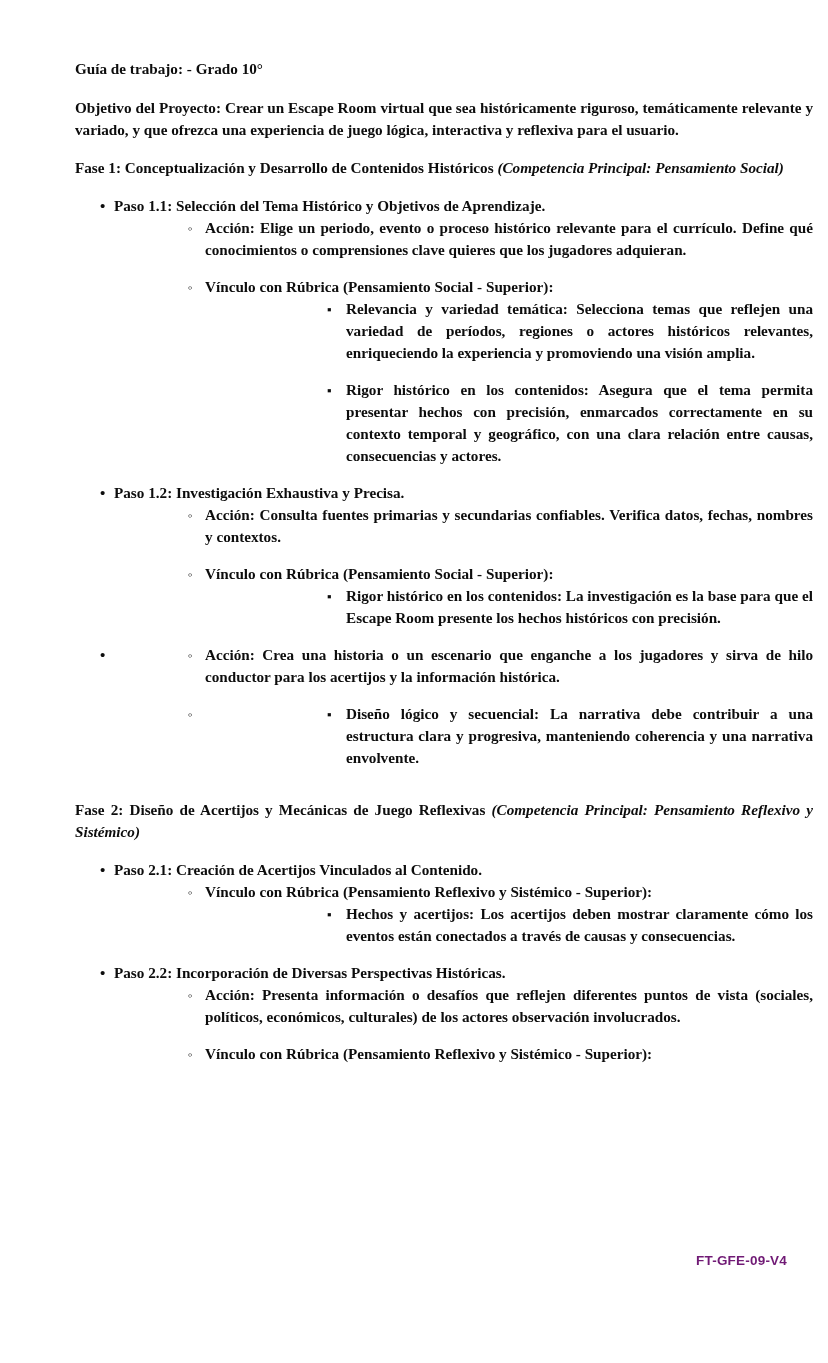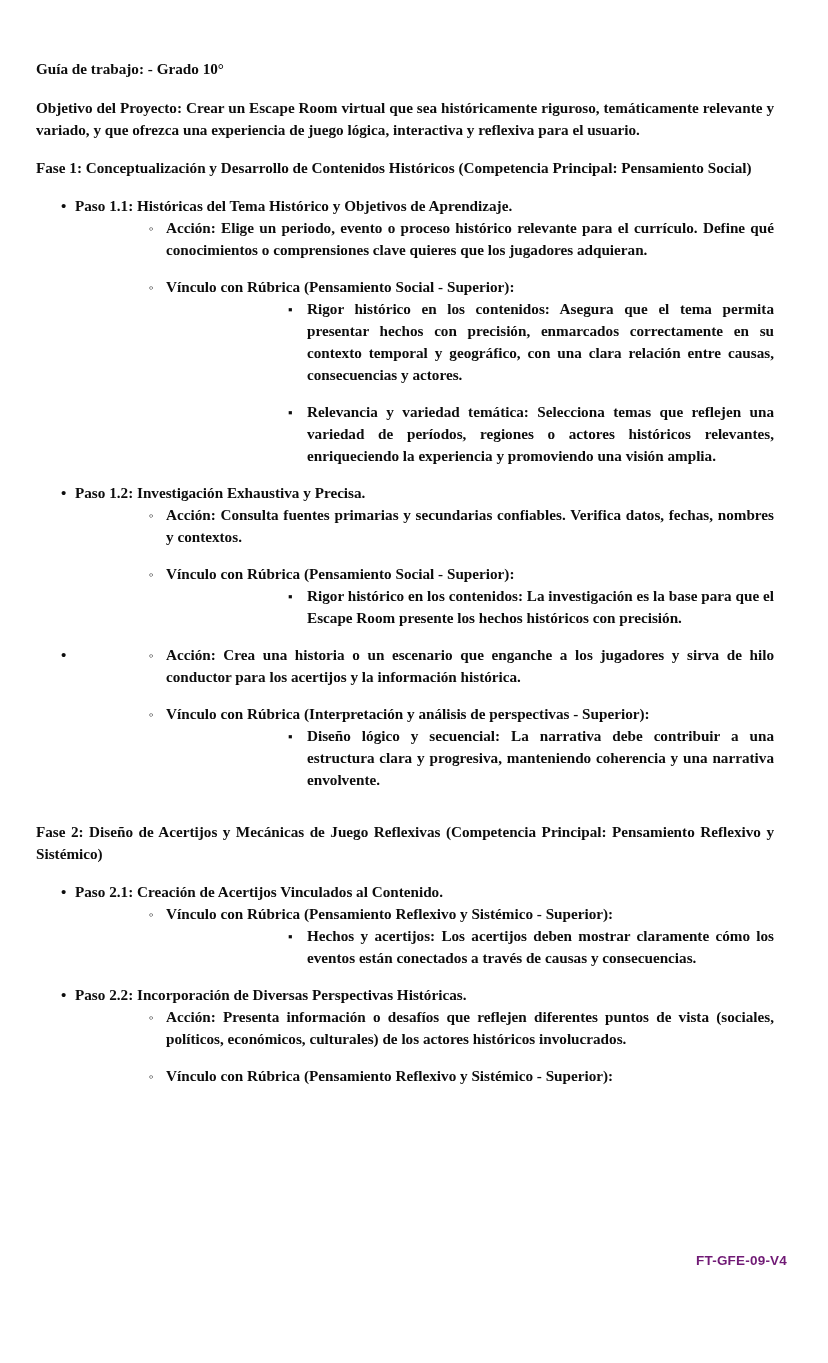--- a/index.html
+++ b/index.html
@@ -16,21 +16,21 @@
     color: #0d0d0d;
     overflow: hidden;
   }
   .page {
     position: absolute;
     left: 0;
     top: 0;
     width: 828px;
     height: 974px;
     box-sizing: border-box;
-    padding: 58px 41px 0 36px;
+    padding: 58px 41px 0 75px;
   }
   .doc {
     width: 738px;
   }
 
   
   .block {
     font-size: 15.2px;
     line-height: 22px;
     font-weight: bold;
@@ -38,20 +38,21 @@
     text-justify: inter-word;
     margin: 0 0 16px 0;
     -webkit-hyphens: none;
     hyphens: none;
   }
   .block.title {
     margin-bottom: 17px;
     text-align: left;
   }
   .block .ital {
+    font-style: italic;
     font-weight: bold;
   }
 
   
   ul.lvl {
     list-style: none;
     margin: 0;
     padding: 0;
   }
   li.item {
@@ -162,38 +163,38 @@
     <p class="block title">Guía de trabajo:  - Grado 10°</p>
 
     <p class="block">Objetivo del Proyecto: Crear un Escape Room virtual que sea históricamente riguroso, temáticamente relevante y variado, y que ofrezca una experiencia de juego lógica, interactiva y reflexiva para el usuario.</p>
 
     <p class="block"><span>Fase 1: Conceptualización y Desarrollo de Contenidos Históricos </span><span class="ital">(Competencia Principal: Pensamiento Social)</span></p>
 
     <ul class="lvl">
 
       <li class="item l1">
         <span class="bullet"></span>
-        <span class="txt">Paso 1.1: Históricas del Tema Histórico y Objetivos de Aprendizaje.</span>
+        <span class="txt">Paso 1.1: Selección del Tema Histórico y Objetivos de Aprendizaje.</span>
         <ul class="sub nest">
           <li class="item l2">
             <span class="bullet"></span>
             <span class="txt">Acción: Elige un periodo, evento o proceso histórico relevante para el currículo. Define qué conocimientos o comprensiones clave quieres que los jugadores adquieran.</span>
           </li>
           <li class="item l2">
             <span class="bullet"></span>
             <span class="txt">Vínculo con Rúbrica (Pensamiento Social - Superior):</span>
             <ul class="sub nest2">
               <li class="item l3">
                 <span class="bullet"></span>
+                <span class="txt">Relevancia y variedad temática: Selecciona temas que reflejen una variedad de períodos, regiones o actores históricos relevantes, enriqueciendo la experiencia y promoviendo una visión amplia.</span>
+              </li>
+              <li class="item l3">
+                <span class="bullet"></span>
                 <span class="txt">Rigor histórico en los contenidos: Asegura que el tema permita presentar hechos con precisión, enmarcados correctamente en su contexto temporal y geográfico, con una clara relación entre causas, consecuencias y actores.</span>
               </li>
-              <li class="item l3">
-                <span class="bullet"></span>
-                <span class="txt">Relevancia y variedad temática: Selecciona temas que reflejen una variedad de períodos, regiones o actores históricos relevantes, enriqueciendo la experiencia y promoviendo una visión amplia.</span>
-              </li>
             </ul>
           </li>
         </ul>
       </li>
 
       <li class="item l1">
         <span class="bullet"></span>
         <span class="txt">Paso 1.2: Investigación Exhaustiva y Precisa.</span>
         <ul class="sub nest">
           <li class="item l2">
@@ -215,21 +216,20 @@
 
       <li class="item l1">
         <span class="bullet"></span>
         <ul class="sub nest">
           <li class="item l2">
             <span class="bullet"></span>
             <span class="txt">Acción: Crea una historia o un escenario que enganche a los jugadores y sirva de hilo conductor para los acertijos y la información histórica.</span>
           </li>
           <li class="item l2">
             <span class="bullet"></span>
-            <span class="txt">Vínculo con Rúbrica (Interpretación y análisis de perspectivas - Superior):</span>
             <ul class="sub nest2">
               <li class="item l3 last">
                 <span class="bullet"></span>
                 <span class="txt">Diseño lógico y secuencial: La narrativa debe contribuir a una estructura clara y progresiva, manteniendo coherencia y una narrativa envolvente.</span>
               </li>
             </ul>
           </li>
         </ul>
       </li>
 
@@ -255,21 +255,21 @@
           </li>
         </ul>
       </li>
 
       <li class="item l1">
         <span class="bullet"></span>
         <span class="txt">Paso 2.2: Incorporación de Diversas Perspectivas Históricas.</span>
         <ul class="sub nest">
           <li class="item l2">
             <span class="bullet"></span>
-            <span class="txt">Acción: Presenta información o desafíos que reflejen diferentes puntos de vista (sociales, políticos, económicos, culturales) de los actores históricos involucrados.</span>
+            <span class="txt">Acción: Presenta información o desafíos que reflejen diferentes puntos de vista (sociales, políticos, económicos, culturales) de los actores observación involucrados.</span>
           </li>
           <li class="item l2 tight">
             <span class="bullet"></span>
             <span class="txt">Vínculo con Rúbrica (Pensamiento Reflexivo y Sistémico - Superior):</span>
           </li>
         </ul>
       </li>
 
     </ul>
 

